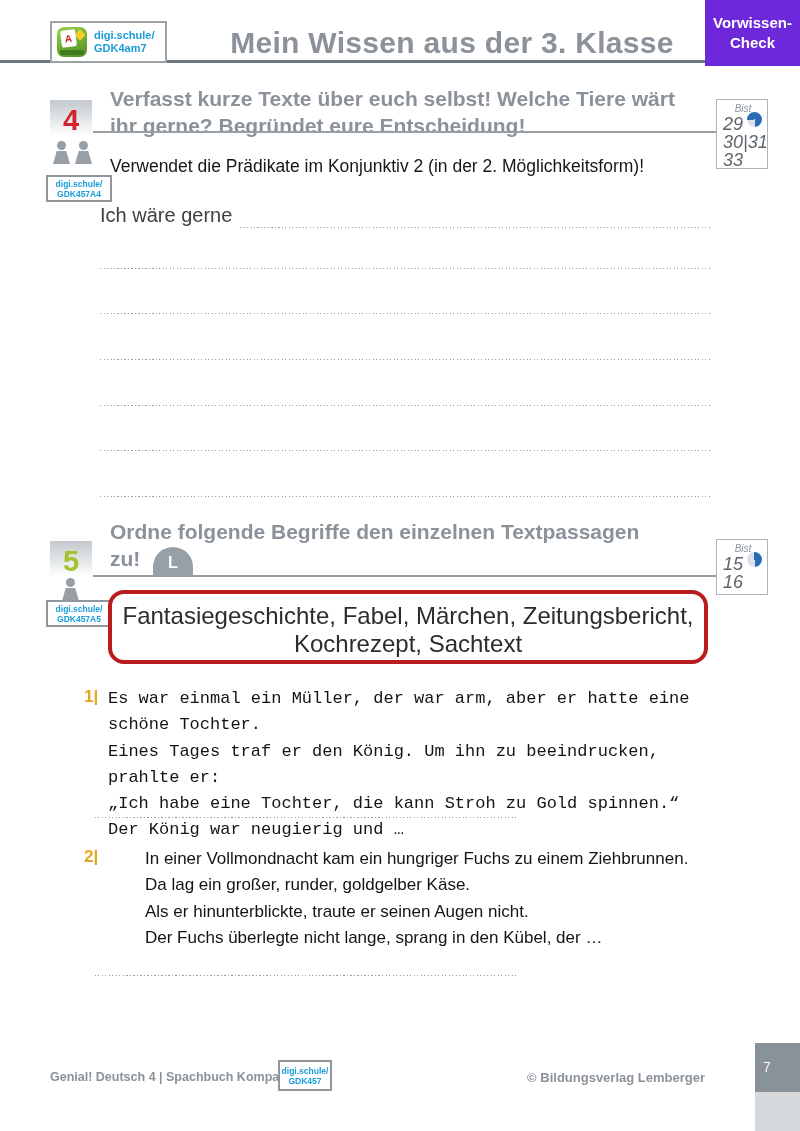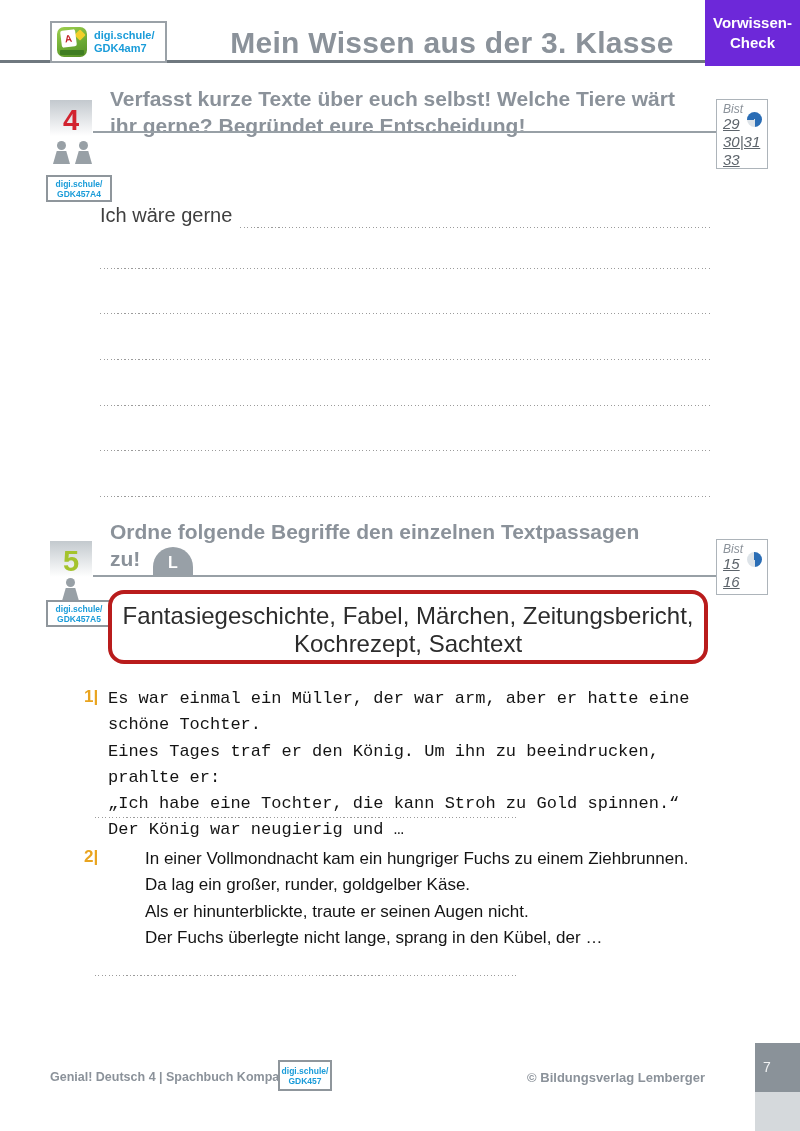--- a/index.html
+++ b/index.html
@@ -54,22 +54,22 @@
   .l-dome { position:absolute; left:153px; top:547px; width:40px; height:28px; background:#98a0a7;
             border-radius:20px 20px 0 0; color:#fff; font-size:16px; font-weight:bold;
             display:flex; align-items:flex-end; justify-content:center; padding-bottom:3px; }
   .subheading { position:absolute; left:110px; top:156px; font-size:17.5px; color:#161616; }
 
   
   .bist { position:absolute; left:716px; width:52px; background:#fff; border:1px solid #adb4ba;
           padding:3px 4px 0 6px; font-style:italic; color:#5d646b; }
   .bist.bx4 { top:99px; height:70px; }
   .bist.bx5 { top:539px; height:56px; }
-  .bist-label { font-size:12px; color:#8b929a; line-height:12px; }
-  .bist-num { font-size:15px; line-height:18px;text-decoration:underline; }
+  .bist-label { font-size:10px; color:#8b929a; line-height:12px;text-align:center; }
+  .bist-num { font-size:18px; line-height:18px; }
   .pie { position:absolute; right:5px; top:12px; width:15px; height:15px; border-radius:50%; }
   .pie75 { background:conic-gradient(from 180deg,#dde3e8 0 90deg,#2a6db5 90deg 360deg); }
   .pie50 { background:conic-gradient(#2a6db5 0 180deg,#dde3e8 180deg 360deg); }
 
   
   .dotfill { flex:1; height:100%;
              background-image:repeating-linear-gradient(to right,#9b9b9b 0 1px,transparent 1px 3.5px);
              background-position:left bottom; background-size:100% 1.5px; background-repeat:no-repeat; }
   .prompt-row { position:absolute; left:100px; top:203px; width:610px; height:25px;
                 display:flex; align-items:flex-end; gap:8px; }
@@ -153,20 +153,21 @@
   <div class="section-rule r4"></div>
 
   <div class="bist bx4">
     <div class="bist-label">Bist</div>
     <div class="bist-num">29</div>
     <div class="bist-num">30|31</div>
     <div class="bist-num">33</div>
     <div class="pie pie75"></div>
   </div>
 
+  <div class="subheading">Verwendet die Prädikate im Konjunktiv 2 (in der 2. Möglichkeitsform)!</div>
 
   <div class="prompt-row">
     <span class="prompt-text">Ich wäre gerne</span>
     <span class="dotfill"></span>
   </div>
   <div class="write-line wl1"></div>
   <div class="write-line wl2"></div>
   <div class="write-line wl3"></div>
   <div class="write-line wl4"></div>
   <div class="write-line wl5"></div>

